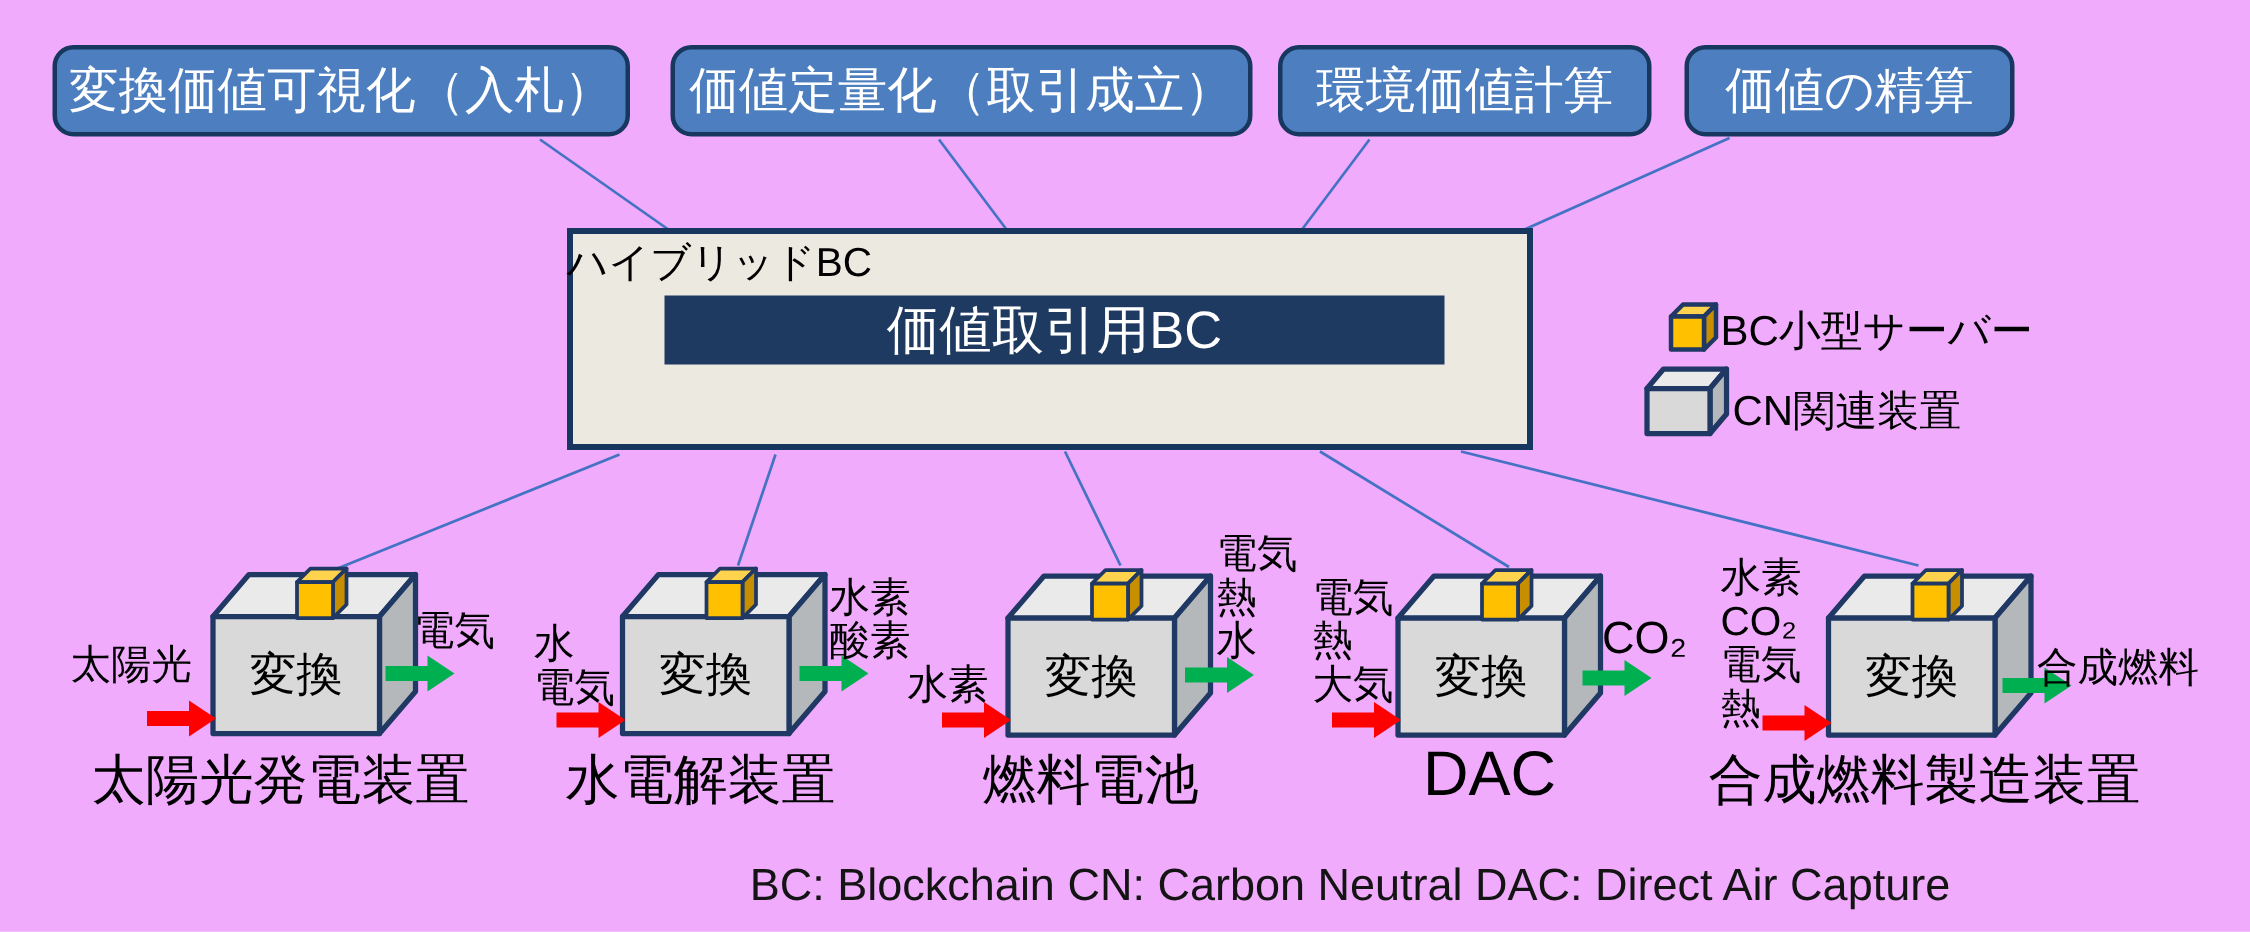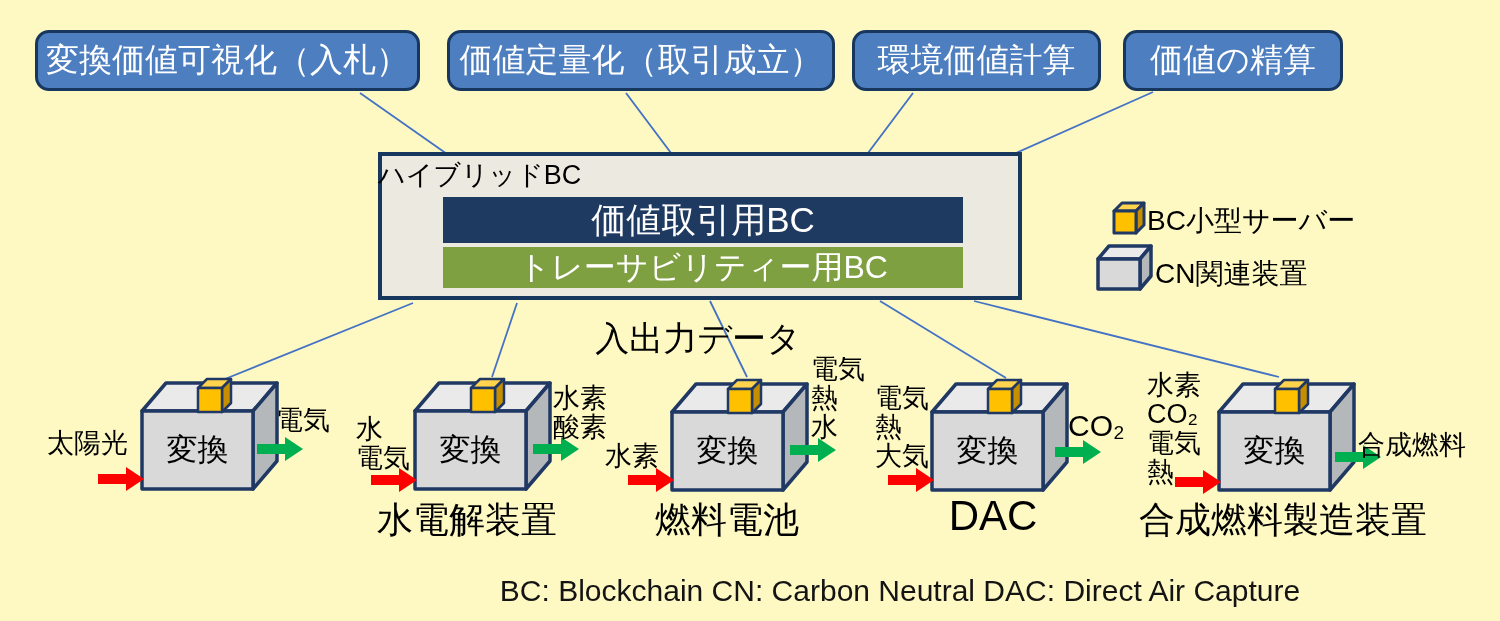--- a/index.html
+++ b/index.html
@@ -1,17 +1,17 @@
 <!DOCTYPE html>
 <html><head>
 <meta charset="utf-8">
 <style>
   * { margin:0; padding:0; box-sizing:border-box; }
   body { background:#ffffff; font-family:"Liberation Sans", sans-serif; }
-  .stage { position:relative; width:1500px; height:621px; background:#fef9c3; overflow:hidden; }
+  .stage { position:relative; width:1500px; height:621px; background:#f0abfc; overflow:hidden; }
   .stage svg.gfx { position:absolute; left:0; top:0; }
   .fnbox {
     position:absolute; top:30px; height:61px;
     background:#4d7ebf; border:3px solid #17375e; border-radius:14px;
     display:flex; align-items:center; justify-content:center;
     color:#ffffff; font-size:33px; letter-spacing:0px; white-space:nowrap;
   }
   .flowlabel { position:absolute; width:260px; text-align:center; color:#000; font-size:33px; white-space:nowrap; }
   .panel {
     position:absolute; left:378px; top:152px; width:644px; height:148px;
@@ -139,41 +139,38 @@
   <div class="fnbox" style="left:447px;width:388px;">
       <span>価値定量化（取引成立）</span>
     </div>
   <div class="fnbox" style="left:852px;width:249px;align-items:center;">
       <span>環境価値計算</span>
     </div>
   <div class="fnbox" style="left:1123px;width:220px;">
       <span>価値の精算</span>
     </div>
 
-  <div class="flowlabel" style="left:568px;top:316px;font-size:34px;">入出力データ</div>
 
   <div class="panel"></div>
   <div class="panel-title">ハイブリッドBC</div>
   <div class="bar bar-dark">
       <span>価値取引用BC</span>
     </div>
-  <div class="bar bar-green">
-      <span>トレーサビリティー用BC</span>
-    </div>
 
   <div class="legend-label" style="left:1147px;top:202px;">BC小型サーバー</div>
   <div class="legend-label" style="left:1155px;top:255px;">CN関連装置</div>
 
   <div class="io" style="left:47px;top:429px;">
     <div>太陽光</div>
   </div>
   <div class="convert" style="left:142px;top:411px;">変換</div>
   <div class="io" style="left:276px;top:406px;">
     <div>電気</div>
   </div>
+  <div class="devname" style="left:37px;top:496px;">太陽光発電装置</div>
 
   <div class="io" style="left:356px;top:415px;">
     <div>水</div>
     <div>電気</div>
   </div>
   <div class="convert" style="left:415px;top:411px;">変換</div>
   <div class="io" style="left:553px;top:384px;">
     <div>水素</div>
     <div>酸素</div>
   </div>

